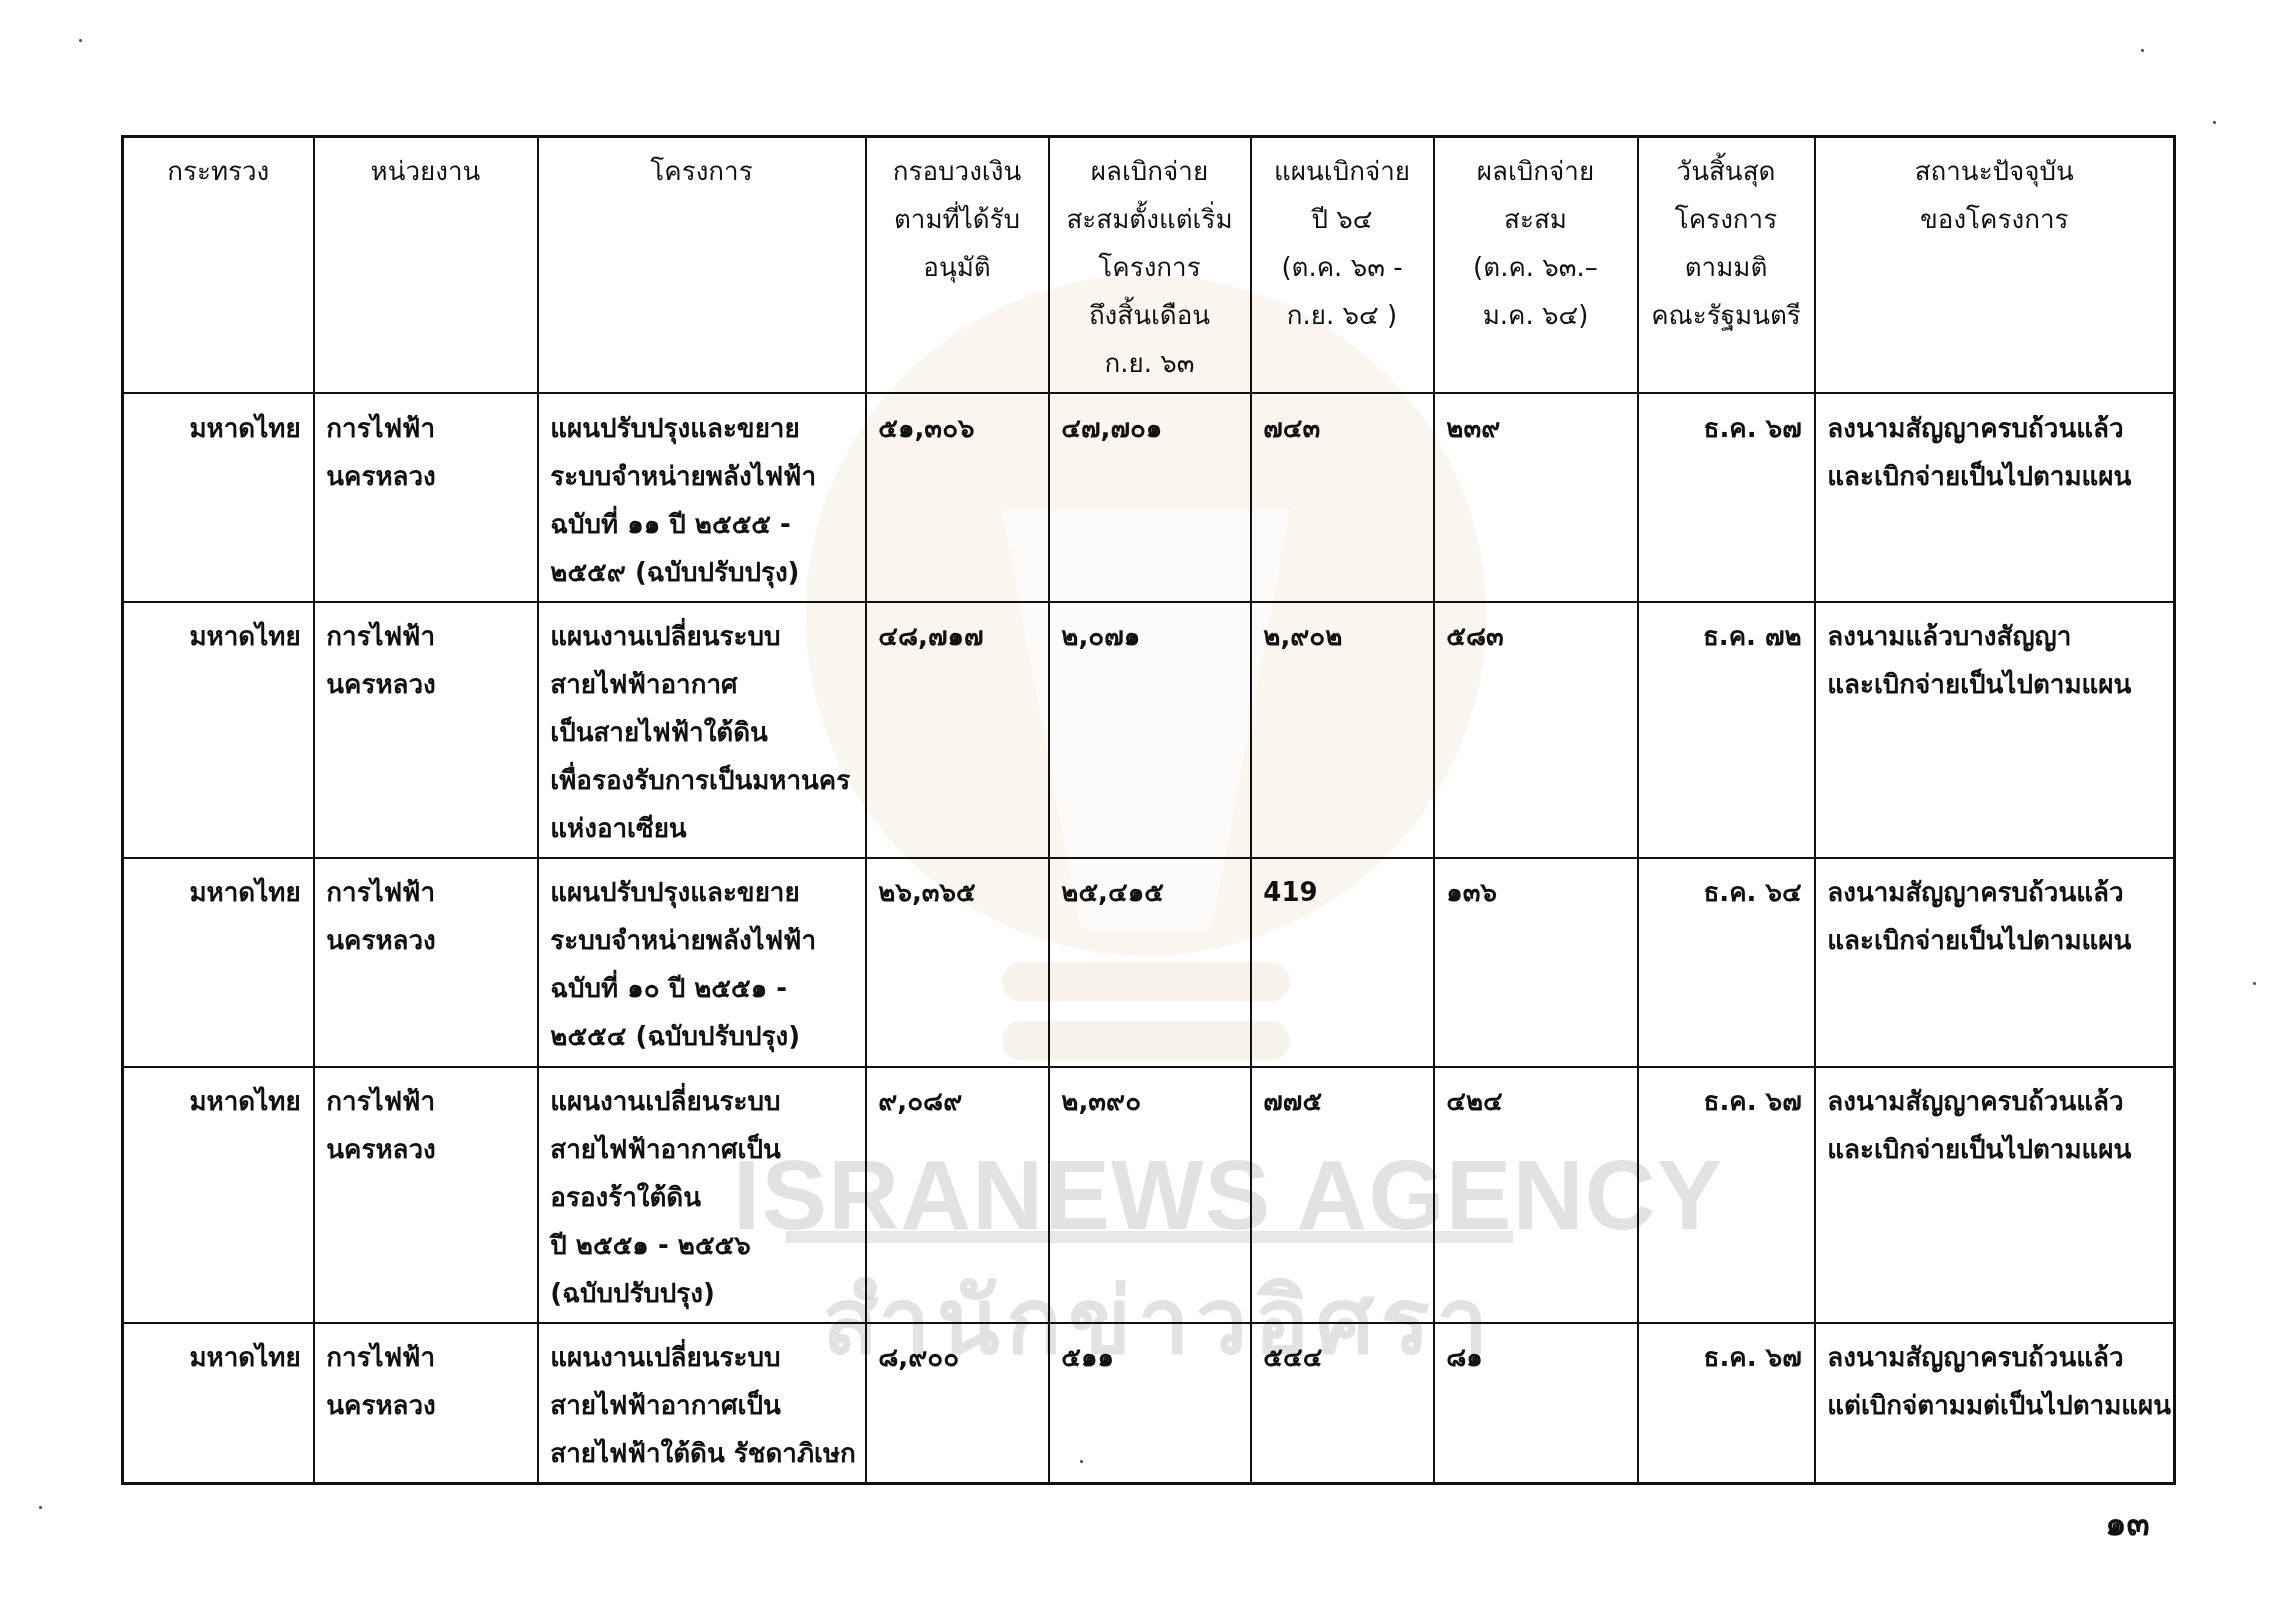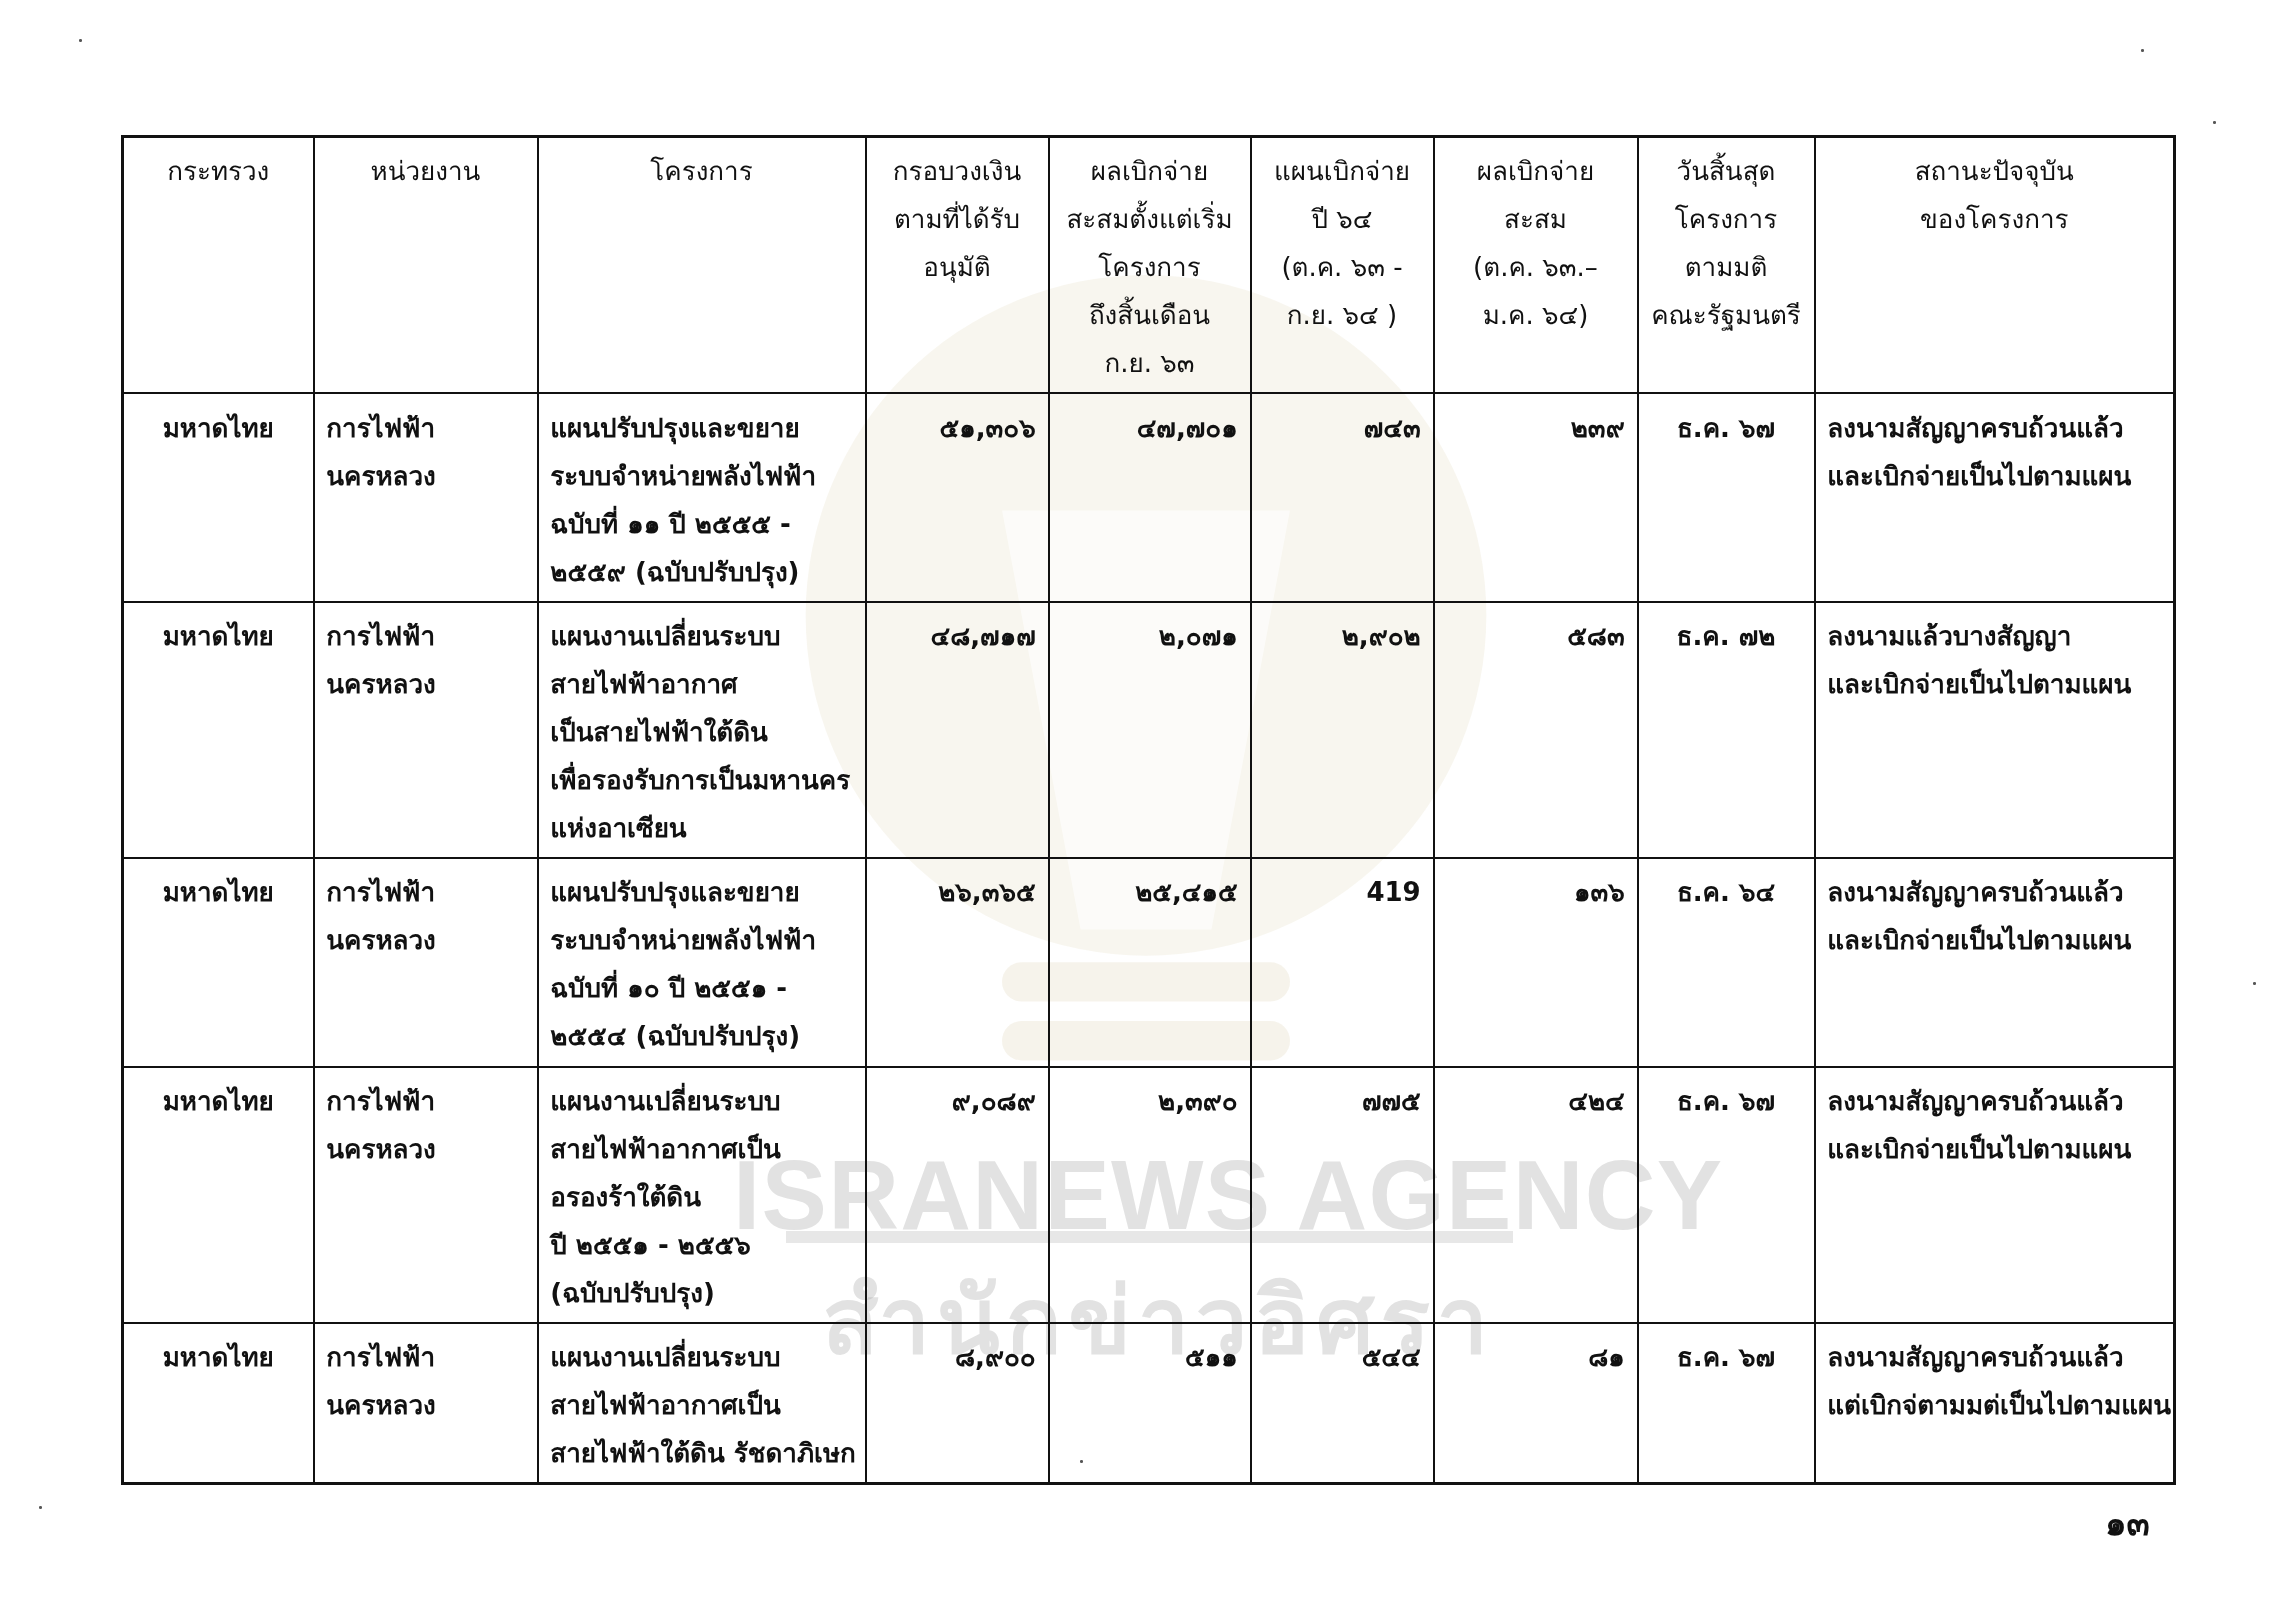--- a/index.html
+++ b/index.html
@@ -52,22 +52,22 @@
     font-size: 26px;
     line-height: 48px;
     padding: 9.2px 11.8px 5.2px 11.8px;
     font-weight: bold;
   }
   table.doc-table th {
     text-align: center;
     font-weight: normal;
     height: 219px;
   }
-  td.num { text-align: right; padding-right: 15.7px; }
-  td.center { text-align: center; }
+  td.num { text-align: left; padding-right: 15.7px; }
+  td.center { text-align: right; }
   td.left { text-align: left; margin-left: 48px; }
   .hdr-line, .cell-line { display: block; white-space: nowrap; }
   tr.row-1 td { height: 175px; }
   tr.row-2 td { height: 223px; }
   tr.row-3 td { height: 175px; }
   tr.row-4 td { height: 225px; }
   tr.row-5 td { height: 128px; }
 
   .page-number {
     position: absolute;

